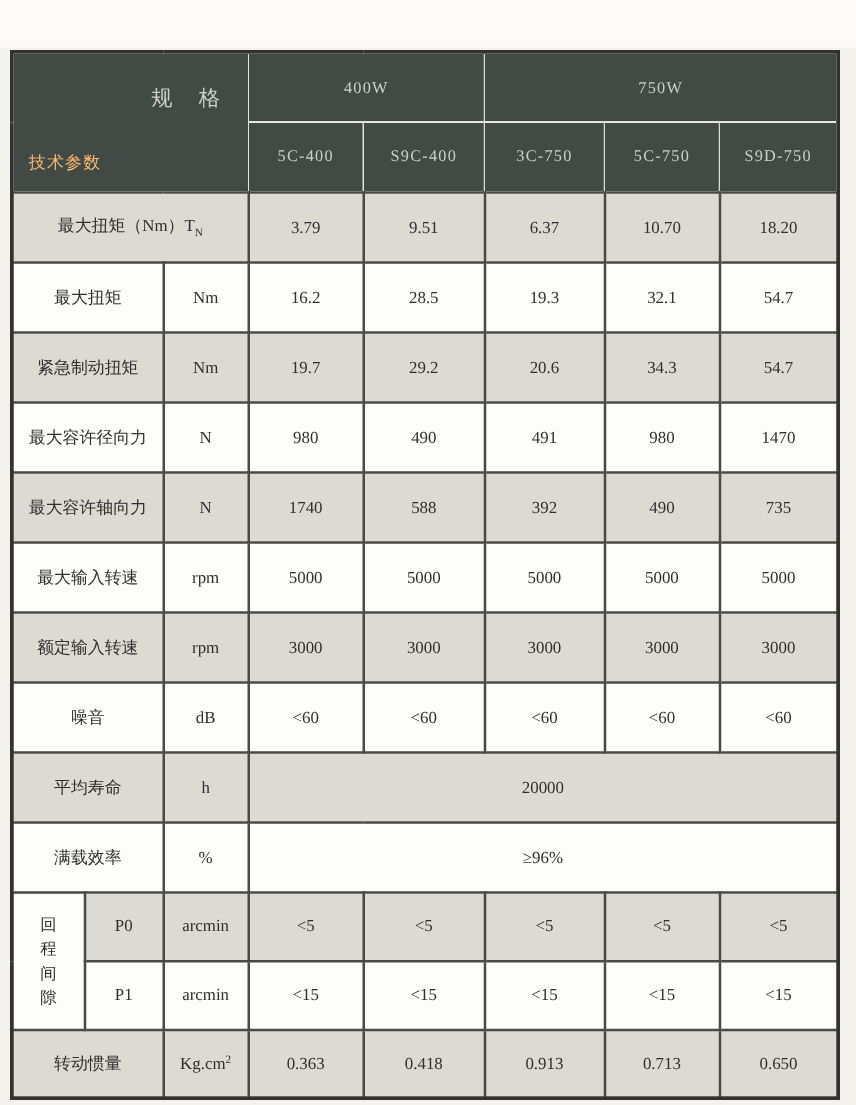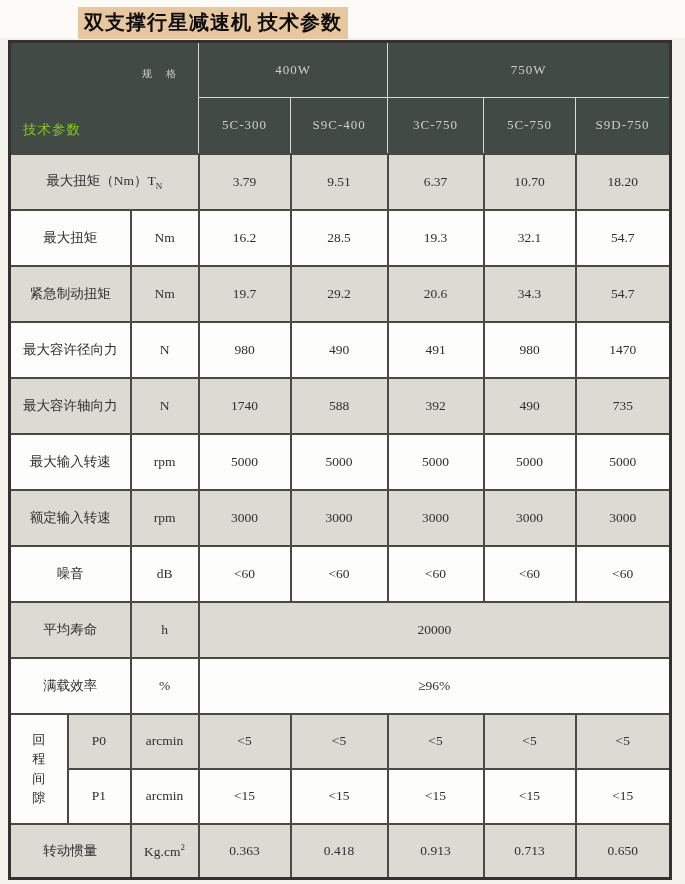--- a/index.html
+++ b/index.html
@@ -51,38 +51,35 @@
     position:relative;
     background-color:#414a44;
     background-image:
       radial-gradient(ellipse 120px 85px at 16% 10%, rgba(200,206,197,0.55), rgba(200,206,197,0) 62%),
       linear-gradient(to top right,
         rgba(0,0,0,0) calc(50% - 1px),
         #ccd1cb calc(50% - 1px),
         #ccd1cb calc(50% + 1px),
         rgba(0,0,0,0) calc(50% + 1px));
   }
-  .c-top { position:absolute; top:24px; right:20px; letter-spacing:2px; color:#ccd1cb; font-size:10px; }
-  .c-bot { position:absolute; bottom:14px; left:12px; letter-spacing:1px; color:#84cc16; font-size:13.5px; }
+  .c-top { position:absolute; top:24px; right:20px; letter-spacing:2px; color:#ccd1cb; font-size:17px; }
+  .c-bot { position:absolute; bottom:14px; left:12px; letter-spacing:1px; color:#fdba74; font-size:13.5px; }
   tr.shade td { background:#dbdad3; }
   tr.shade td.wcell, td.wcell { background:#fdfdfb; }
   td.param, td.unit { font-size:13.5px; }
   sub { font-size:9px; }
   sup { font-size:9px; vertical-align:super; }
   .vert { display:inline-block; font-size:13px; line-height:1.5; }
   .vert div { text-align:center; }
 </style>
 </head>
 <body>
 
 <div class="page">
   <div class="top-strip"></div>
-  <div class="title-band">
-    <span class="title">双支撑行星减速机 技术参数</span>
-  </div>
 
   <table class="spec-table">
     <colgroup>
       <col style="width:58px">
         <col style="width:63px">
         <col style="width:68px">
       <col style="width:92px">
         <col style="width:97px">
         <col style="width:96px">
       <col style="width:92px">
@@ -93,21 +90,21 @@
         <tr>
       <td class="hd corner" colspan="3" rowspan="2">
         <span class="c-top">规　格</span>
         <span class="c-bot">技术参数</span>
       </td>
       <td class="hd" colspan="2">400W</td>
       <td class="hd" colspan="3">750W</td>
     </tr>
 
     <tr>
-      <td class="hd">5C-300</td>
+      <td class="hd">5C-400</td>
       <td class="hd">S9C-400</td>
       <td class="hd">3C-750</td>
       <td class="hd">5C-750</td>
       <td class="hd">S9D-750</td>
     </tr>
 
     <tr class="shade">
       <td class="param" colspan="3"><span>最大扭矩（Nm）T</span><sub>N</sub></td>
       <td class="val">3.79</td>
       <td class="val">9.51</td>

